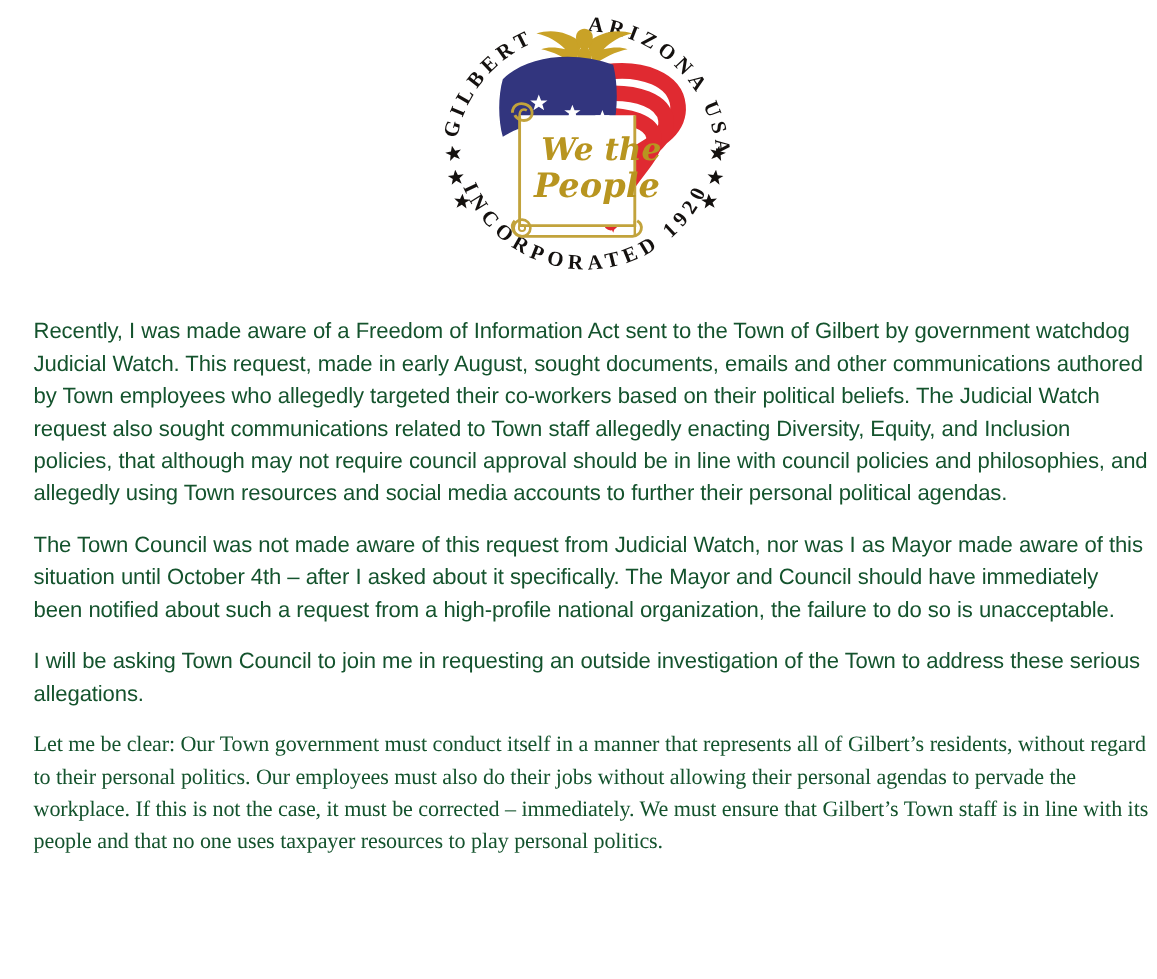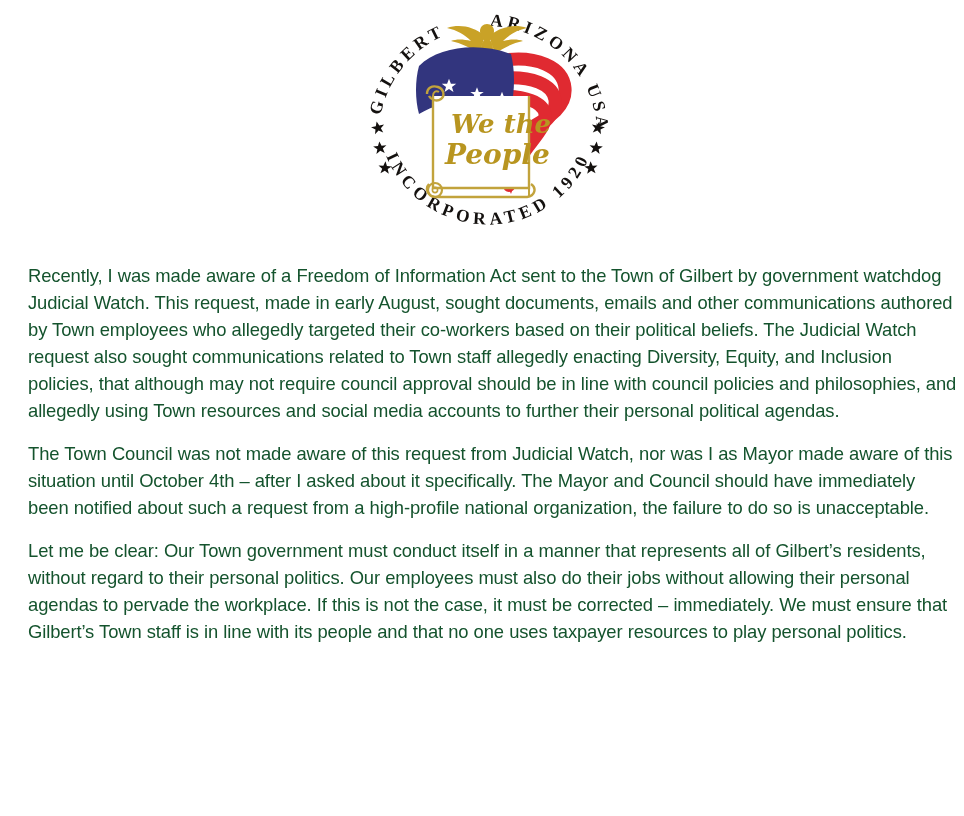--- a/index.html
+++ b/index.html
@@ -59,21 +59,21 @@
   .letter p {
     margin: 0 0 16px 0;
     font-size: 18.4px;
     line-height: 27px;
     color: #14532d;
     font-family: "Liberation Sans", sans-serif;
     text-align: left;
     letter-spacing: -0.1px;
     word-spacing: 0.15px;
   }
-  .letter p:last-child { margin-bottom: 12px; }
+  .letter p:last-child { margin-bottom: 12px; font-family: Liberation Serif, serif; }
 </style>
 </head>
 <body>
 
 <div class="seal-wrap">
   <div class="seal">
     <svg viewBox="0 0 258 240" xmlns="http://www.w3.org/2000/svg" aria-hidden="true">
       <defs>
 
         <path id="arcTopLeft" d="M 22,150 A 110,110 0 0 1 129,18" fill="none"></path>
@@ -174,14 +174,15 @@
         <text class="wtp" x="92" y="125" font-size="26">We the</text>
         <text class="wtp" x="86" y="156" font-size="28">People</text>
       </g>
     </svg>
   </div>
 </div>
 
 <div class="letter">
   <p>Recently, I was made aware of a Freedom of Information Act sent to the Town of Gilbert by government watchdog Judicial Watch. This request, made in early August, sought documents, emails and other communications authored by Town employees who allegedly targeted their co-workers based on their political beliefs. The Judicial Watch request also sought communications related to Town staff allegedly enacting Diversity, Equity, and Inclusion policies, that although may not require council approval should be in line with council policies and philosophies, and allegedly using Town resources and social media accounts to further their personal political agendas.</p>
   <p>The Town Council was not made aware of this request from Judicial Watch, nor was I as Mayor made aware of this situation until October 4th – after I asked about it specifically. The Mayor and Council should have immediately been notified about such a request from a high-profile national organization, the failure to do so is unacceptable.</p>
+  <p>I will be asking Town Council to join me in requesting an outside investigation of the Town to address these serious allegations.</p>
   <p>Let me be clear: Our Town government must conduct itself in a manner that represents all of Gilbert’s residents, without regard to their personal politics. Our employees must also do their jobs without allowing their personal agendas to pervade the workplace. If this is not the case, it must be corrected – immediately. We must ensure that Gilbert’s Town staff is in line with its people and that no one uses taxpayer resources to play personal politics.</p>
 </div>
 
 </body></html>

